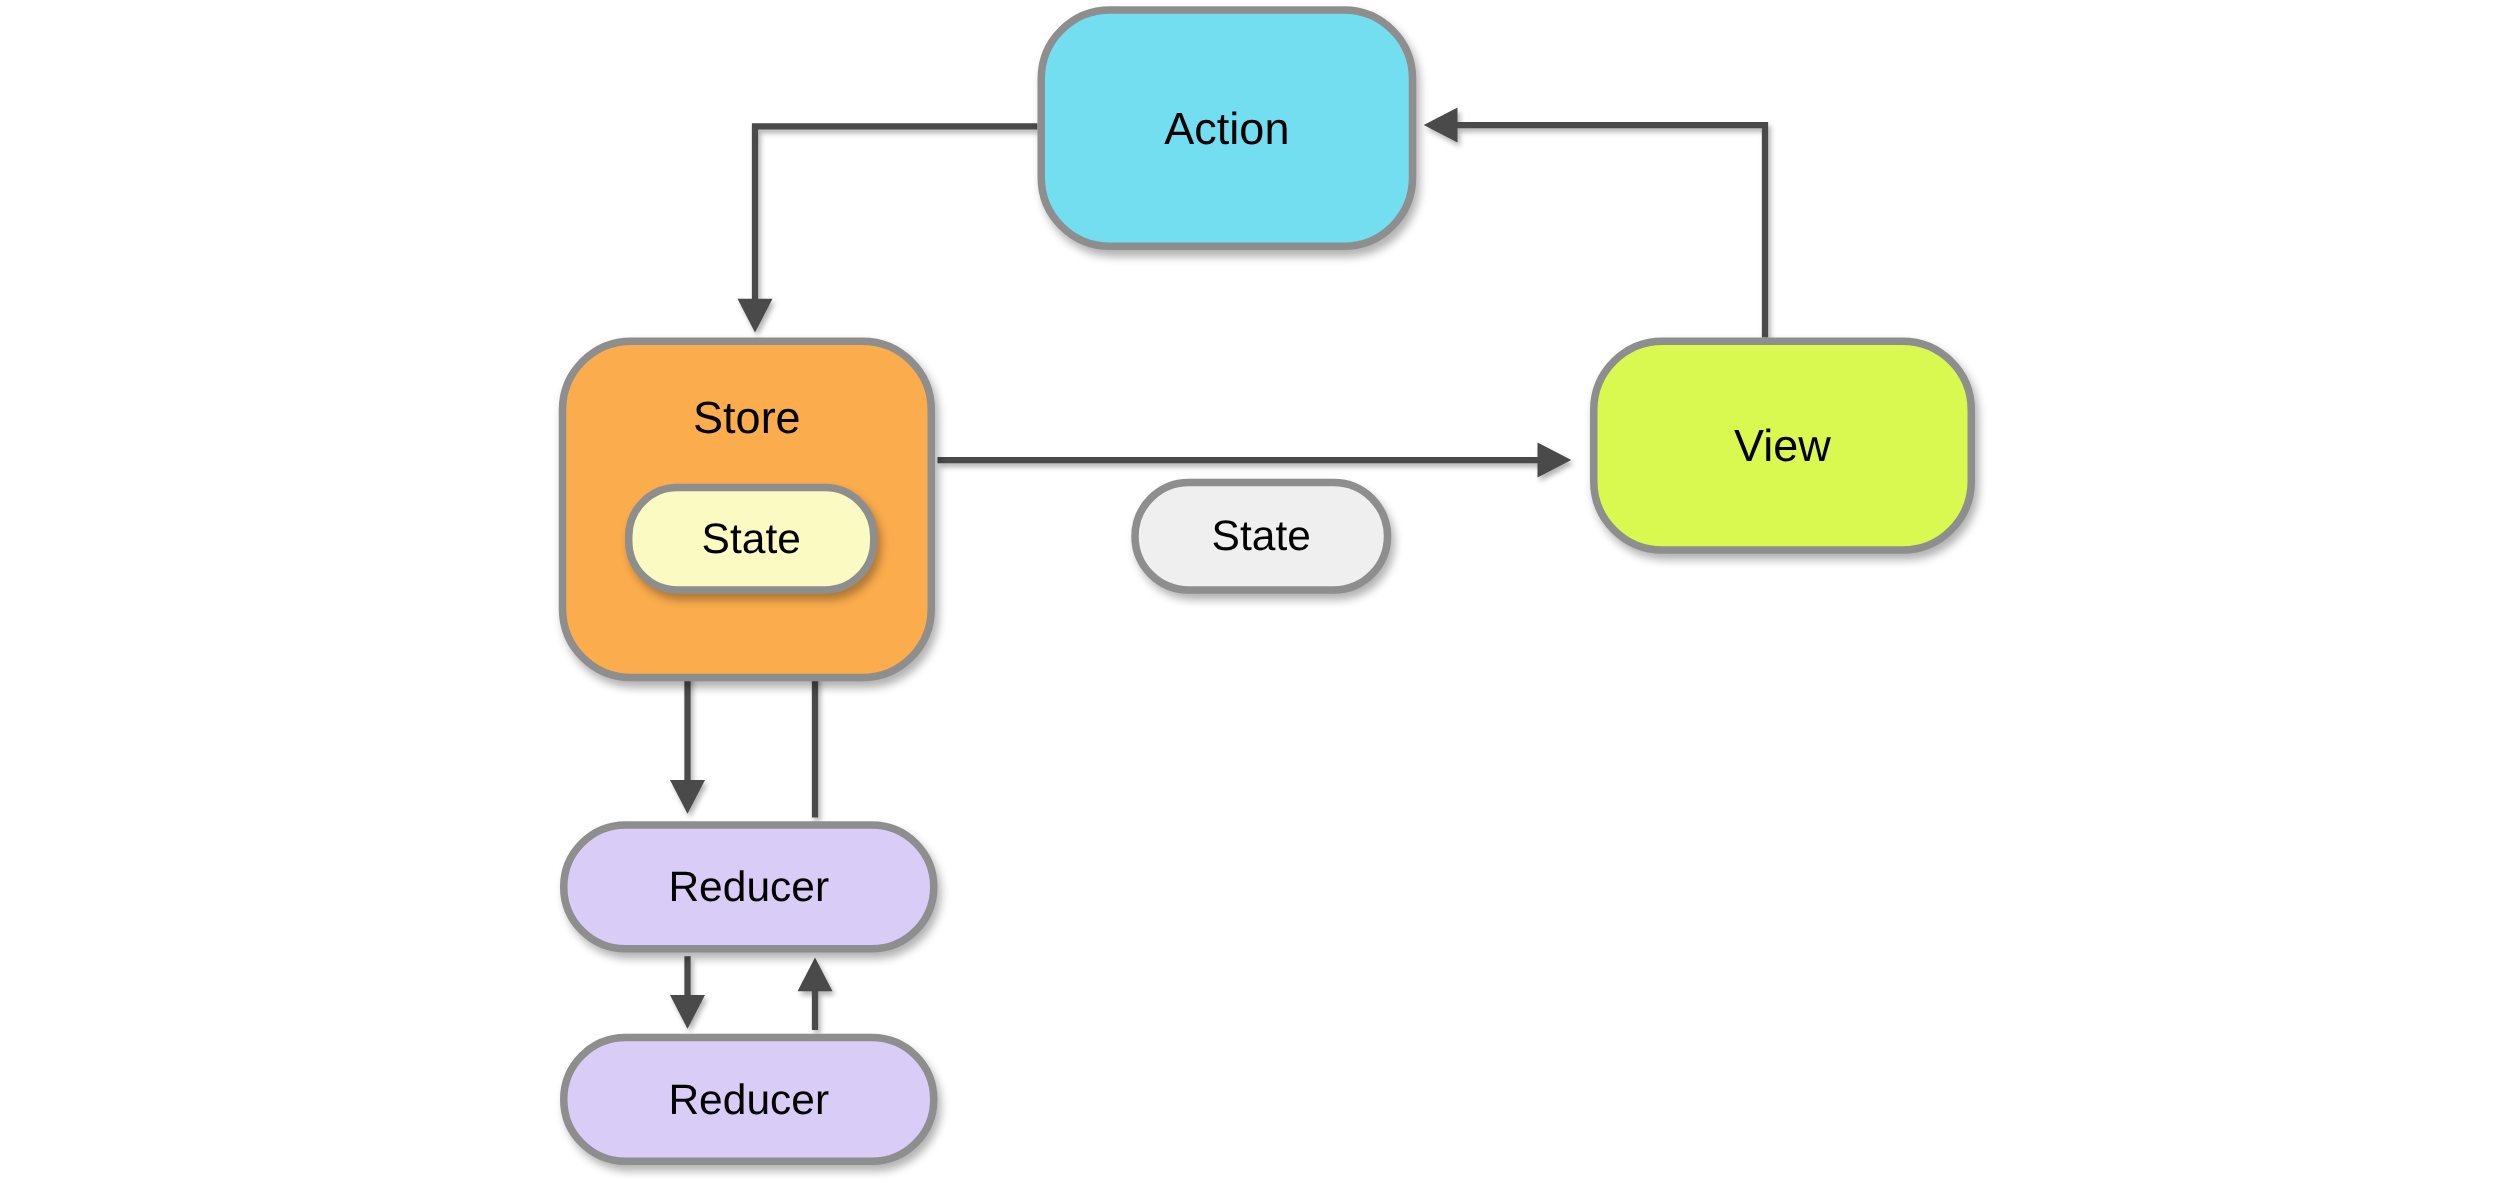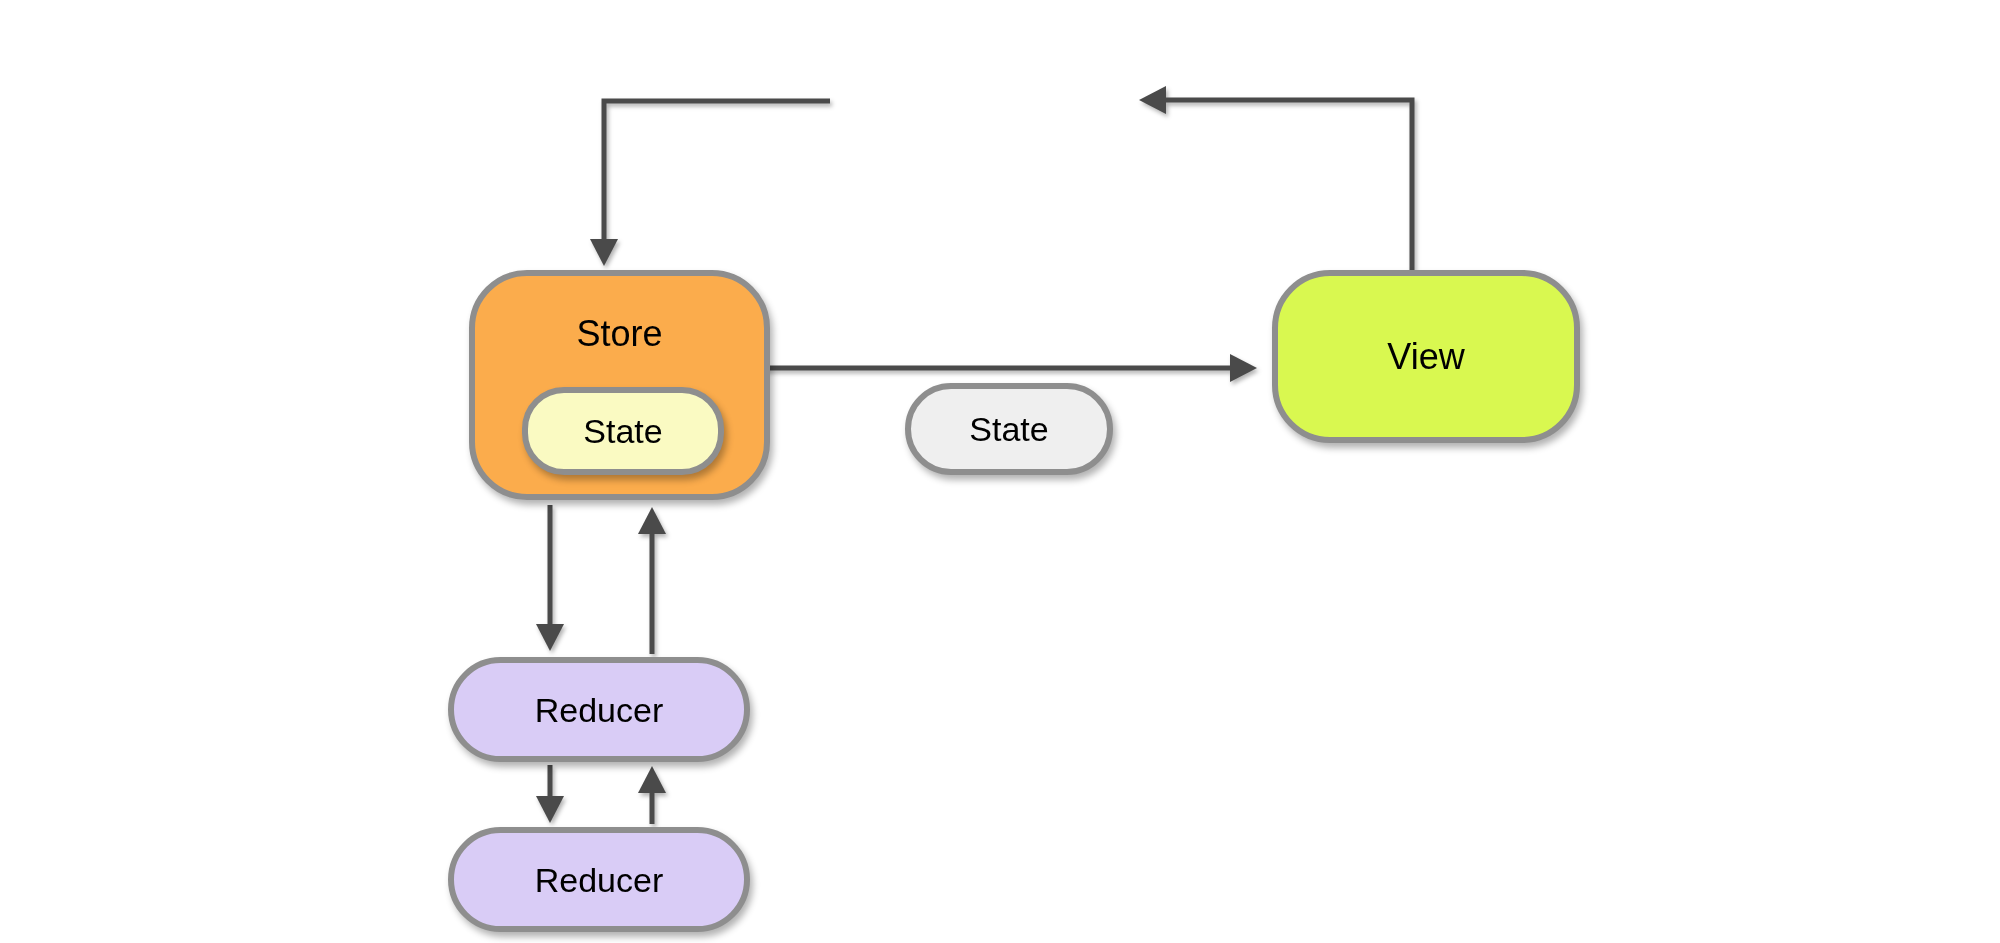--- a/index.html
+++ b/index.html
@@ -90,22 +90,25 @@
       <path class="edge-line" d="M550,765 L550,799" stroke="#4a4a4a"></path>
       <polygon points="550,823 536,796 564,796" fill="#4a4a4a"></polygon>
     </g>
 
     <g>
       <path class="edge-line" d="M652,824 L652,790" stroke="#4a4a4a"></path>
       <polygon points="652,766 638,793 666,793" fill="#4a4a4a"></polygon>
     </g>
   </svg>
 
+  <div class="node" style="left: 830px; top: 5px; width: 303px; height: 195px; border-radius: 58px; background: rgb(114, 222, 240); border-color: rgb(142, 142, 142);">
+    <span class="label">Action</span>
+  </div>
 
-  <div class="node" style="left: 469px; top: 270px; width: 301px; height: 230px; border-radius: 58px; background: rgb(251, 172, 76); border-color: rgb(142, 142, 142);">
+  <div class="node" style="left: 447px; top: 270px; width: 301px; height: 275px; border-radius: 58px; background: rgb(251, 172, 76); border-color: rgb(142, 142, 142);">
     <span class="store-label">Store</span>
     <div class="node inner" style="left: 47px; top: 111px; width: 202px; height: 88px; border-radius: 42px; background: rgb(250, 250, 194); border-color: rgb(142, 142, 142);">
       <span class="label">State</span>
     </div>
   </div>
 
   <div class="node pill" style="left: 905px; top: 383px; width: 208px; height: 92px; border-radius: 46px; background: rgb(239, 239, 239); border-color: rgb(142, 142, 142);">
     <span class="label">State</span>
   </div>
 

